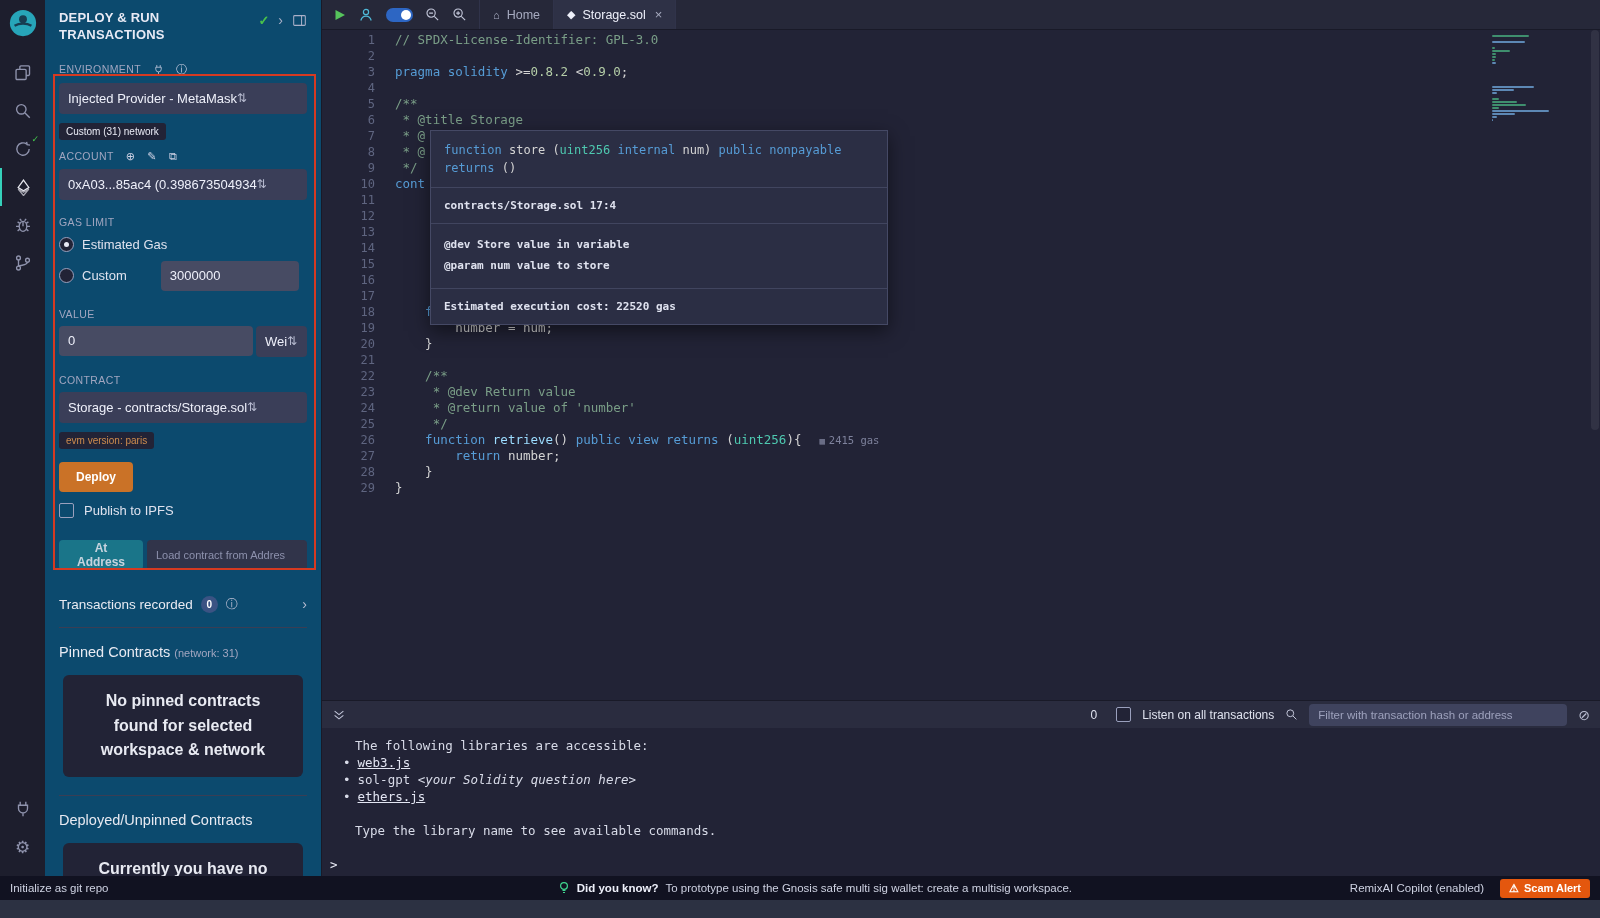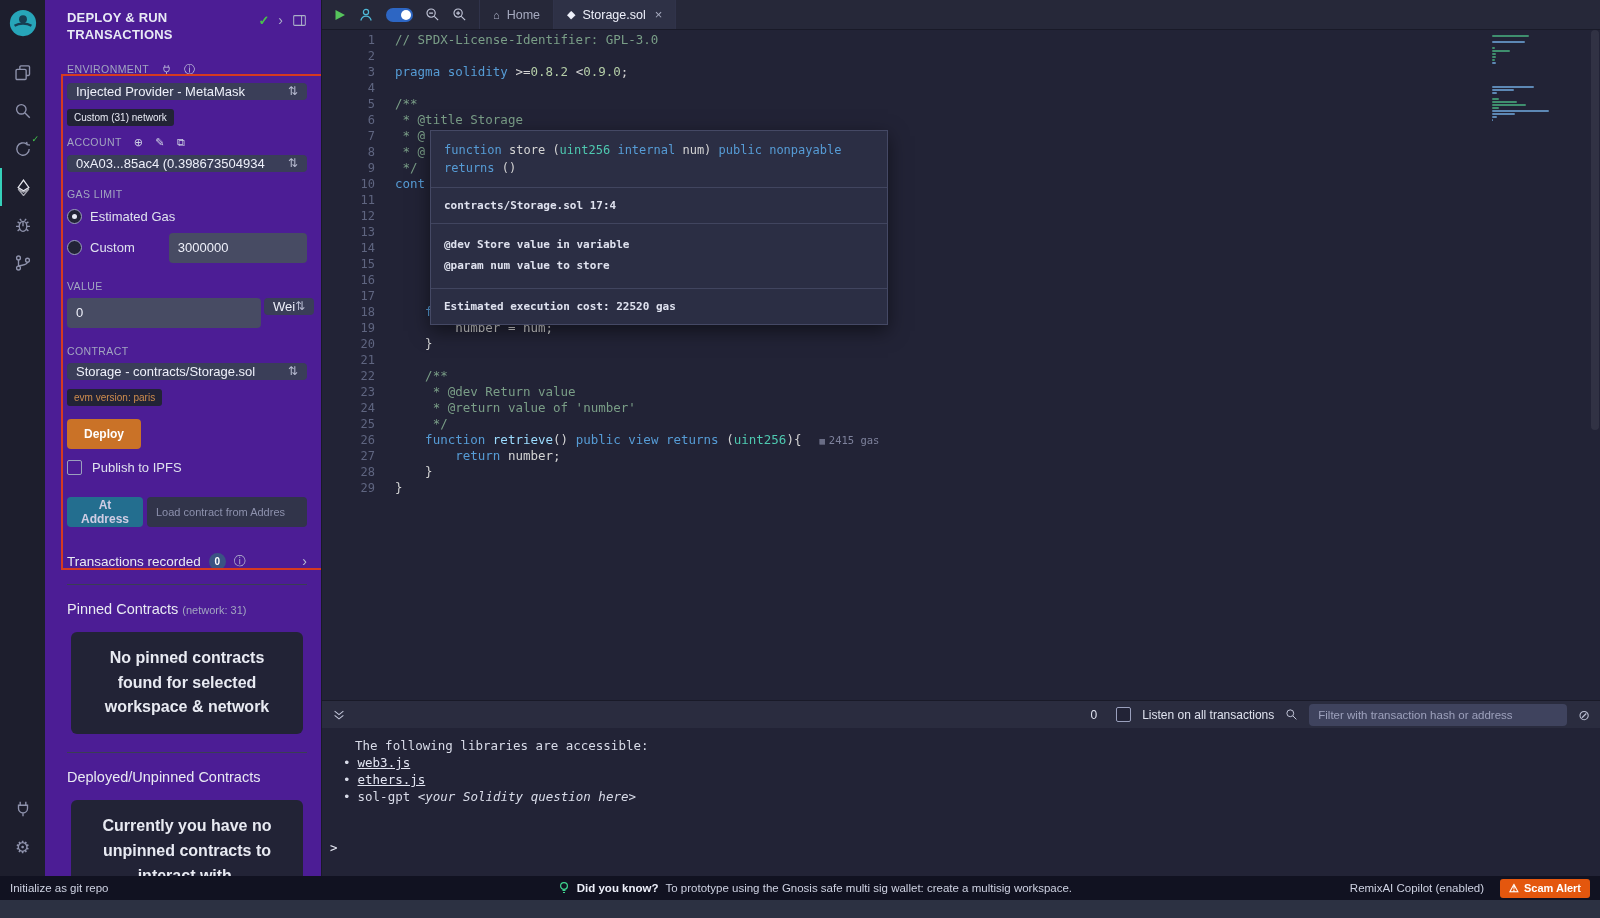--- a/index.html
+++ b/index.html
@@ -11,33 +11,33 @@
   .iconbar{width:45px;background:#1d1e2d;display:flex;flex-direction:column;align-items:center;padding:6px 0 10px;flex-shrink:0;}
   .logo{width:34px;height:34px;border-radius:50%;display:flex;align-items:center;justify-content:center;margin-bottom:14px;cursor:pointer;}
   .ib-item{width:45px;height:38px;display:flex;align-items:center;justify-content:center;color:#8f93ad;cursor:pointer;position:relative;}
   .ib-item.active{color:#f2f3fa;border-left:2px solid #35d0ba;}
   .ib-item svg{stroke:currentColor;fill:none;stroke-width:1.2;}
   .cc-check{position:absolute;right:6px;top:5px;font-size:9px;color:#43c94d;background:#1d1e2d;line-height:1;}
   .ib-bottom{margin-top:auto;}
   .gear-glyph{font-size:17px;}
 
   
-  .sidepanel{width:277px;background:#4c1d95;position:relative;flex-shrink:0;border-right:1px solid #191a28;overflow:hidden;padding-left:8px;}
+  .sidepanel{width:277px;background:#0c4a6e;position:relative;flex-shrink:0;border-right:1px solid #191a28;overflow:hidden;}
   .panel-header{padding:10px 14px 4px;display:flex;justify-content:space-between;align-items:flex-start;}
   .panel-title{width:165px;font-size:13px;font-weight:bold;color:#e8eaf5;line-height:1.3;letter-spacing:.2px;}
   .ph-icons{display:flex;gap:9px;align-items:center;margin-top:2px;color:#aab0c8;}
   .ph-check{color:#49c24b;font-size:13px;font-weight:bold;}
   .ph-chev{font-size:14px;cursor:pointer;}
   .ph-icons svg{stroke:currentColor;fill:none;stroke-width:1.1;cursor:pointer;}
   .panel-body{padding:4px 14px 0;position:relative;}
   .red-box{position:absolute;left:8px;top:26px;width:263px;height:496px;border:2px solid #d63a21;pointer-events:none;z-index:30;}
   .sec-label{display:flex;align-items:center;gap:12px;font-size:10.5px;color:#a2a6c0;letter-spacing:.4px;margin-top:10px;}
   .sec-label svg{stroke:#cdd1e4;fill:none;stroke-width:1.1;}
   .sec-label .glyph-ic{font-size:11px;color:#cdd1e4;cursor:pointer;}
-  .sel{height:17px;background:#3a3e58;border-radius:4px;display:flex;align-items:center;justify-content:space-between;padding:0 9px;margin-top:6px;color:#eef0fa;font-size:13px;cursor:pointer;}
+  .sel{height:31px;background:#3a3e58;border-radius:4px;display:flex;align-items:center;padding:0 9px;margin-top:6px;color:#eef0fa;font-size:13px;cursor:pointer;}
   .sel .caret{color:#b9bdd2;font-size:12px;}
   .badge-dark{display:inline-block;background:#222336;color:#e9ebf5;font-size:10px;font-weight:normal;padding:3px 7px;border-radius:3px;margin-top:9px;}
   .badge-evm{color:#cf8d4e;}
   .radio-row{display:flex;align-items:center;gap:8px;margin-top:9px;font-size:13px;color:#dfe2ee;}
   .radio{width:15px;height:15px;border-radius:50%;border:1px solid #9aa0bd;background:#222336;position:relative;flex-shrink:0;cursor:pointer;}
   .radio.checked::after{content:"";position:absolute;left:4px;top:4px;width:5px;height:5px;border-radius:50%;background:#e8eaf5;}
   .txt-input{background:#474b63;border:none;border-radius:4px;height:30px;color:#eef0fa;font-size:13px;padding:0 9px;outline:none;}
   .gas-custom-input{width:138px;margin-left:26px;}
   .value-row{display:flex;gap:3px;margin-top:6px;}
   .value-input{flex:1.6;}
@@ -451,23 +451,24 @@
             </svg>
           </span>
         <input class="th-filter" placeholder="Filter with transaction hash or address" style="">
         <span class="th-ban">⊘</span>
       </div>
 
       <div class="terminal">
         <div>
             <div class="t-line"><span class="tt-p">The following libraries are accessible:</span></div>
             <div class="t-line t-bullet"><span class="b">•</span><span class="tt-link">web3.js</span></div>
+            <div class="t-line t-bullet"><span class="b">•</span><span class="tt-p">sol-gpt </span><span class="tt-i">&lt;your Solidity question here&gt;</span></div>
             <div class="t-line t-bullet"><span class="b">•</span><span class="tt-link">ethers.js</span></div>
-            <div class="t-line t-bullet"><span class="b">•</span><span class="tt-p">sol-gpt </span><span class="tt-i">&lt;your Solidity question here&gt;</span></div>
             <div class="t-line blank"></div>
+            <div class="t-line"><span class="tt-p">Type the library name to see available commands.</span></div>
           </div>
         <div class="t-prompt">
           <span>&gt;</span>
         </div>
       </div>
     </section>
   </div>
 
   <footer class="statusbar">
     <div class="sb-left">Initialize as git repo</div>

